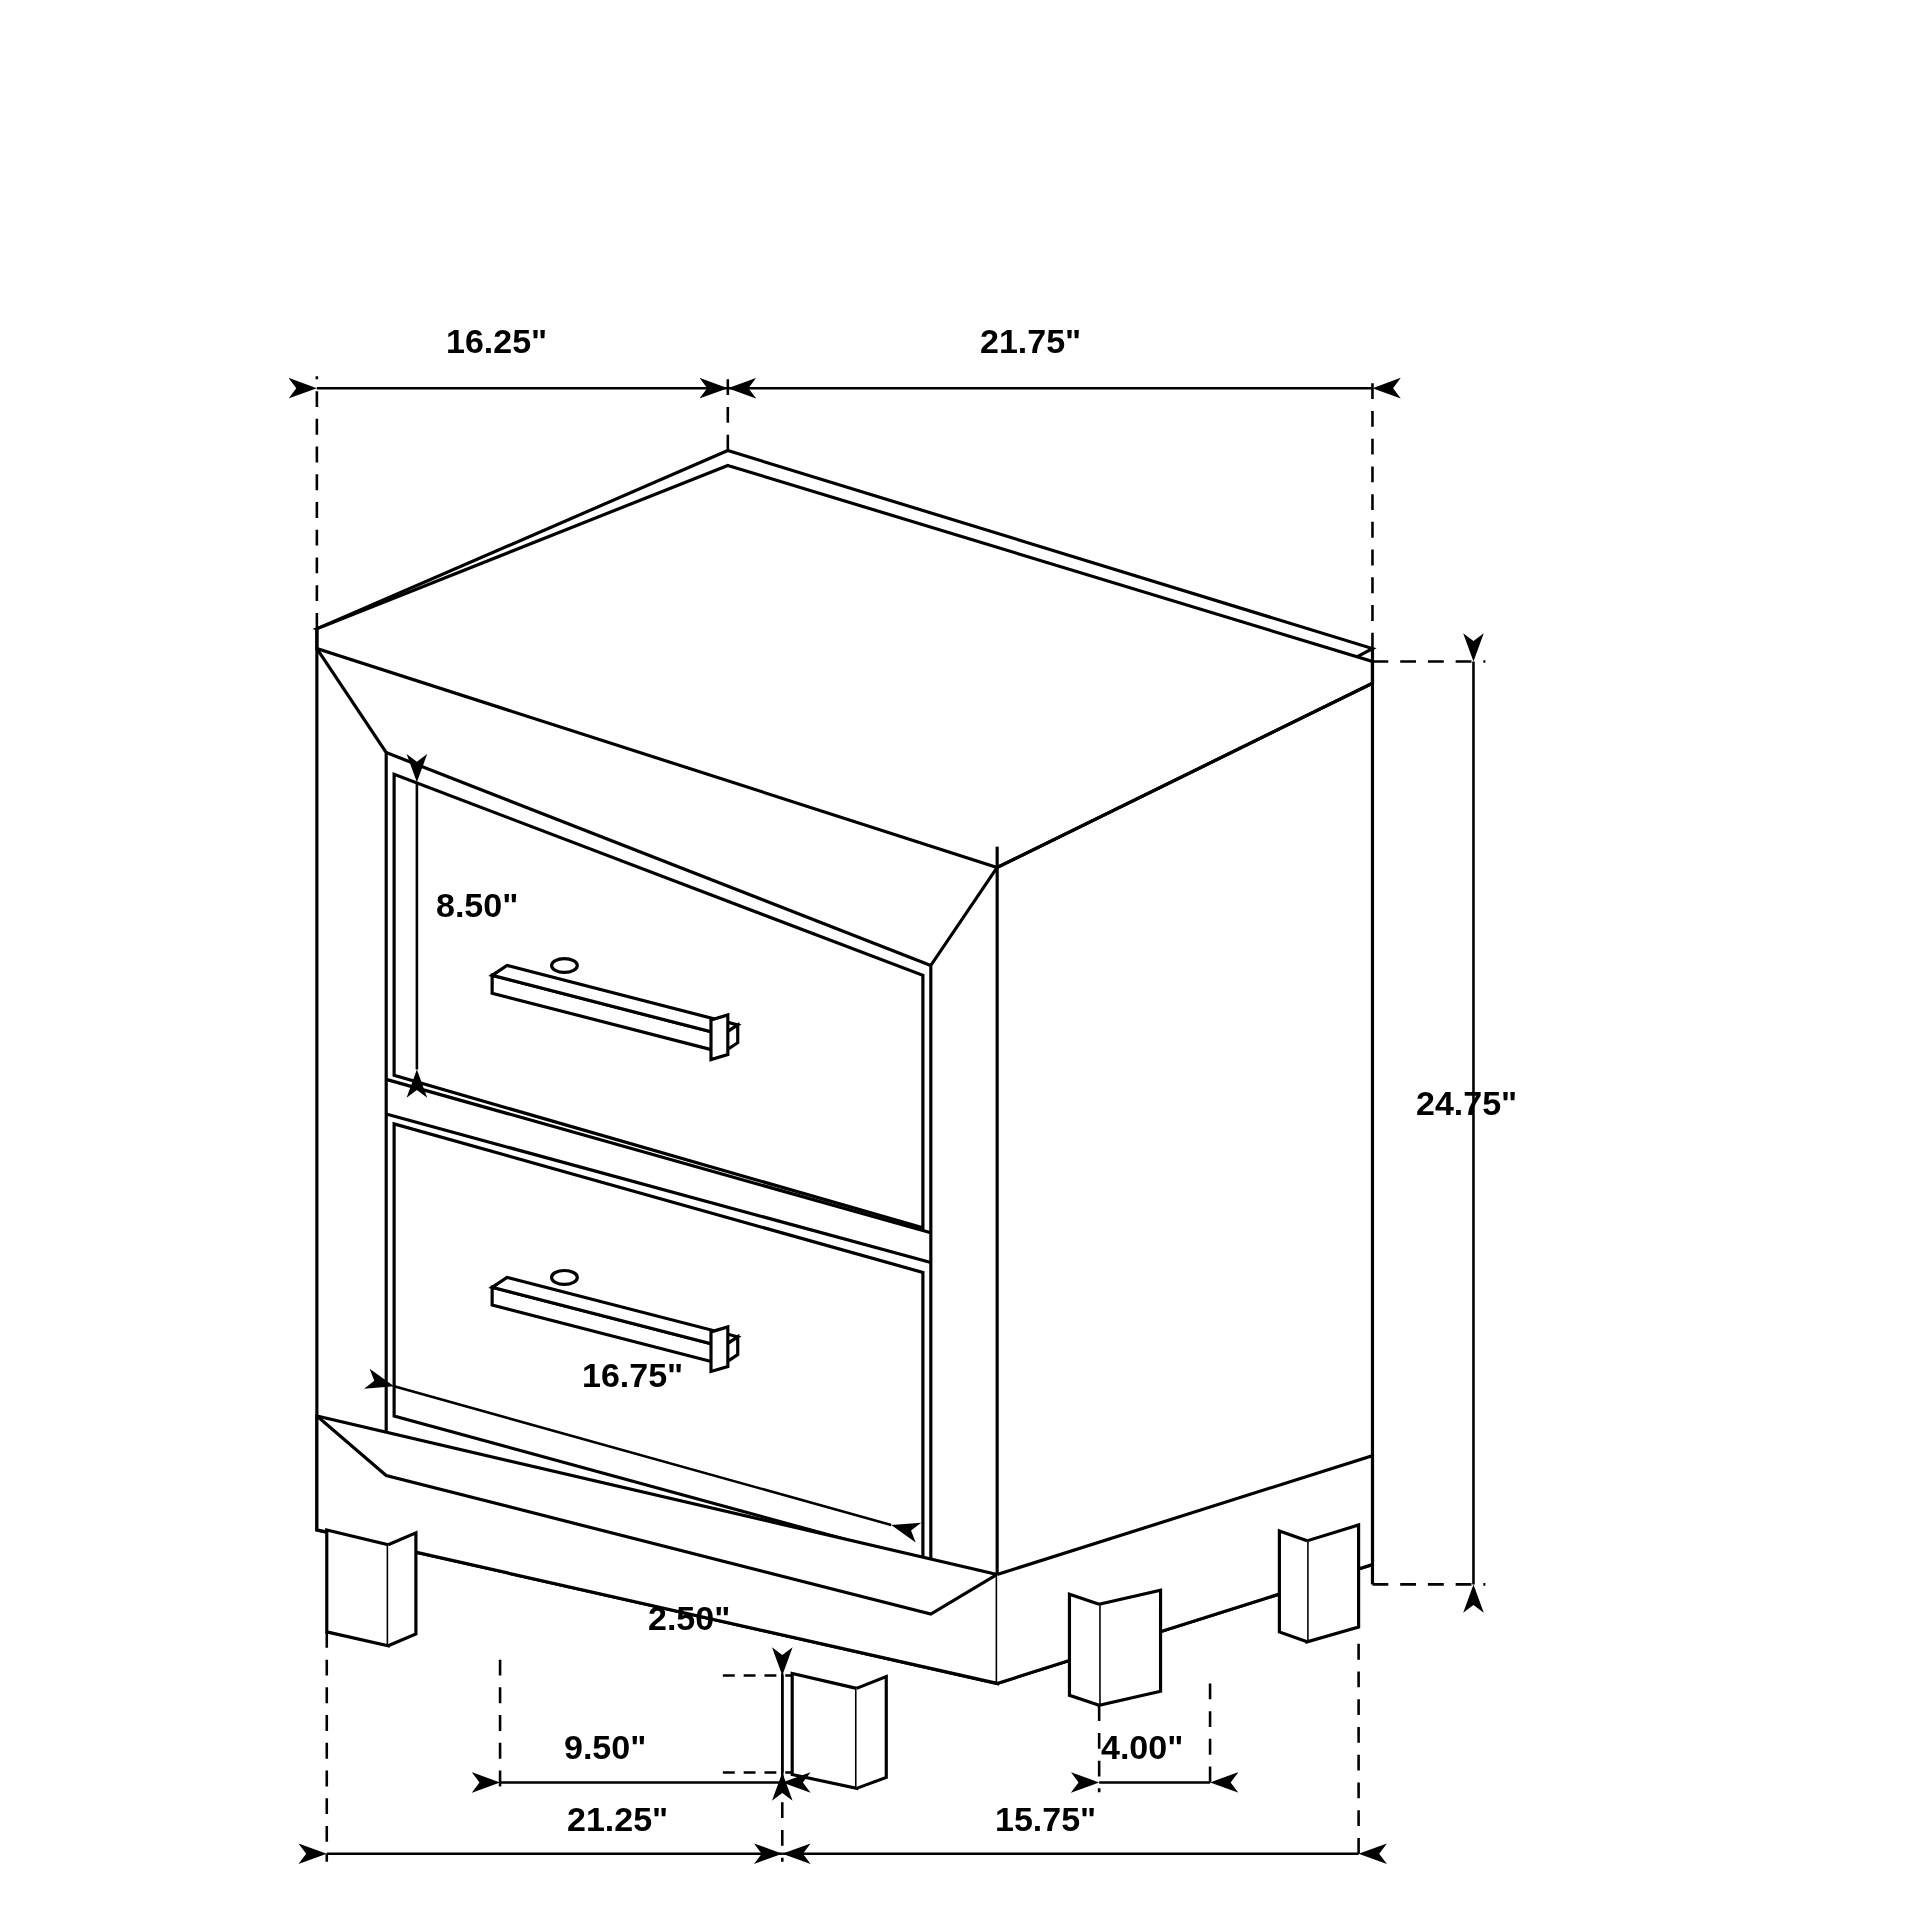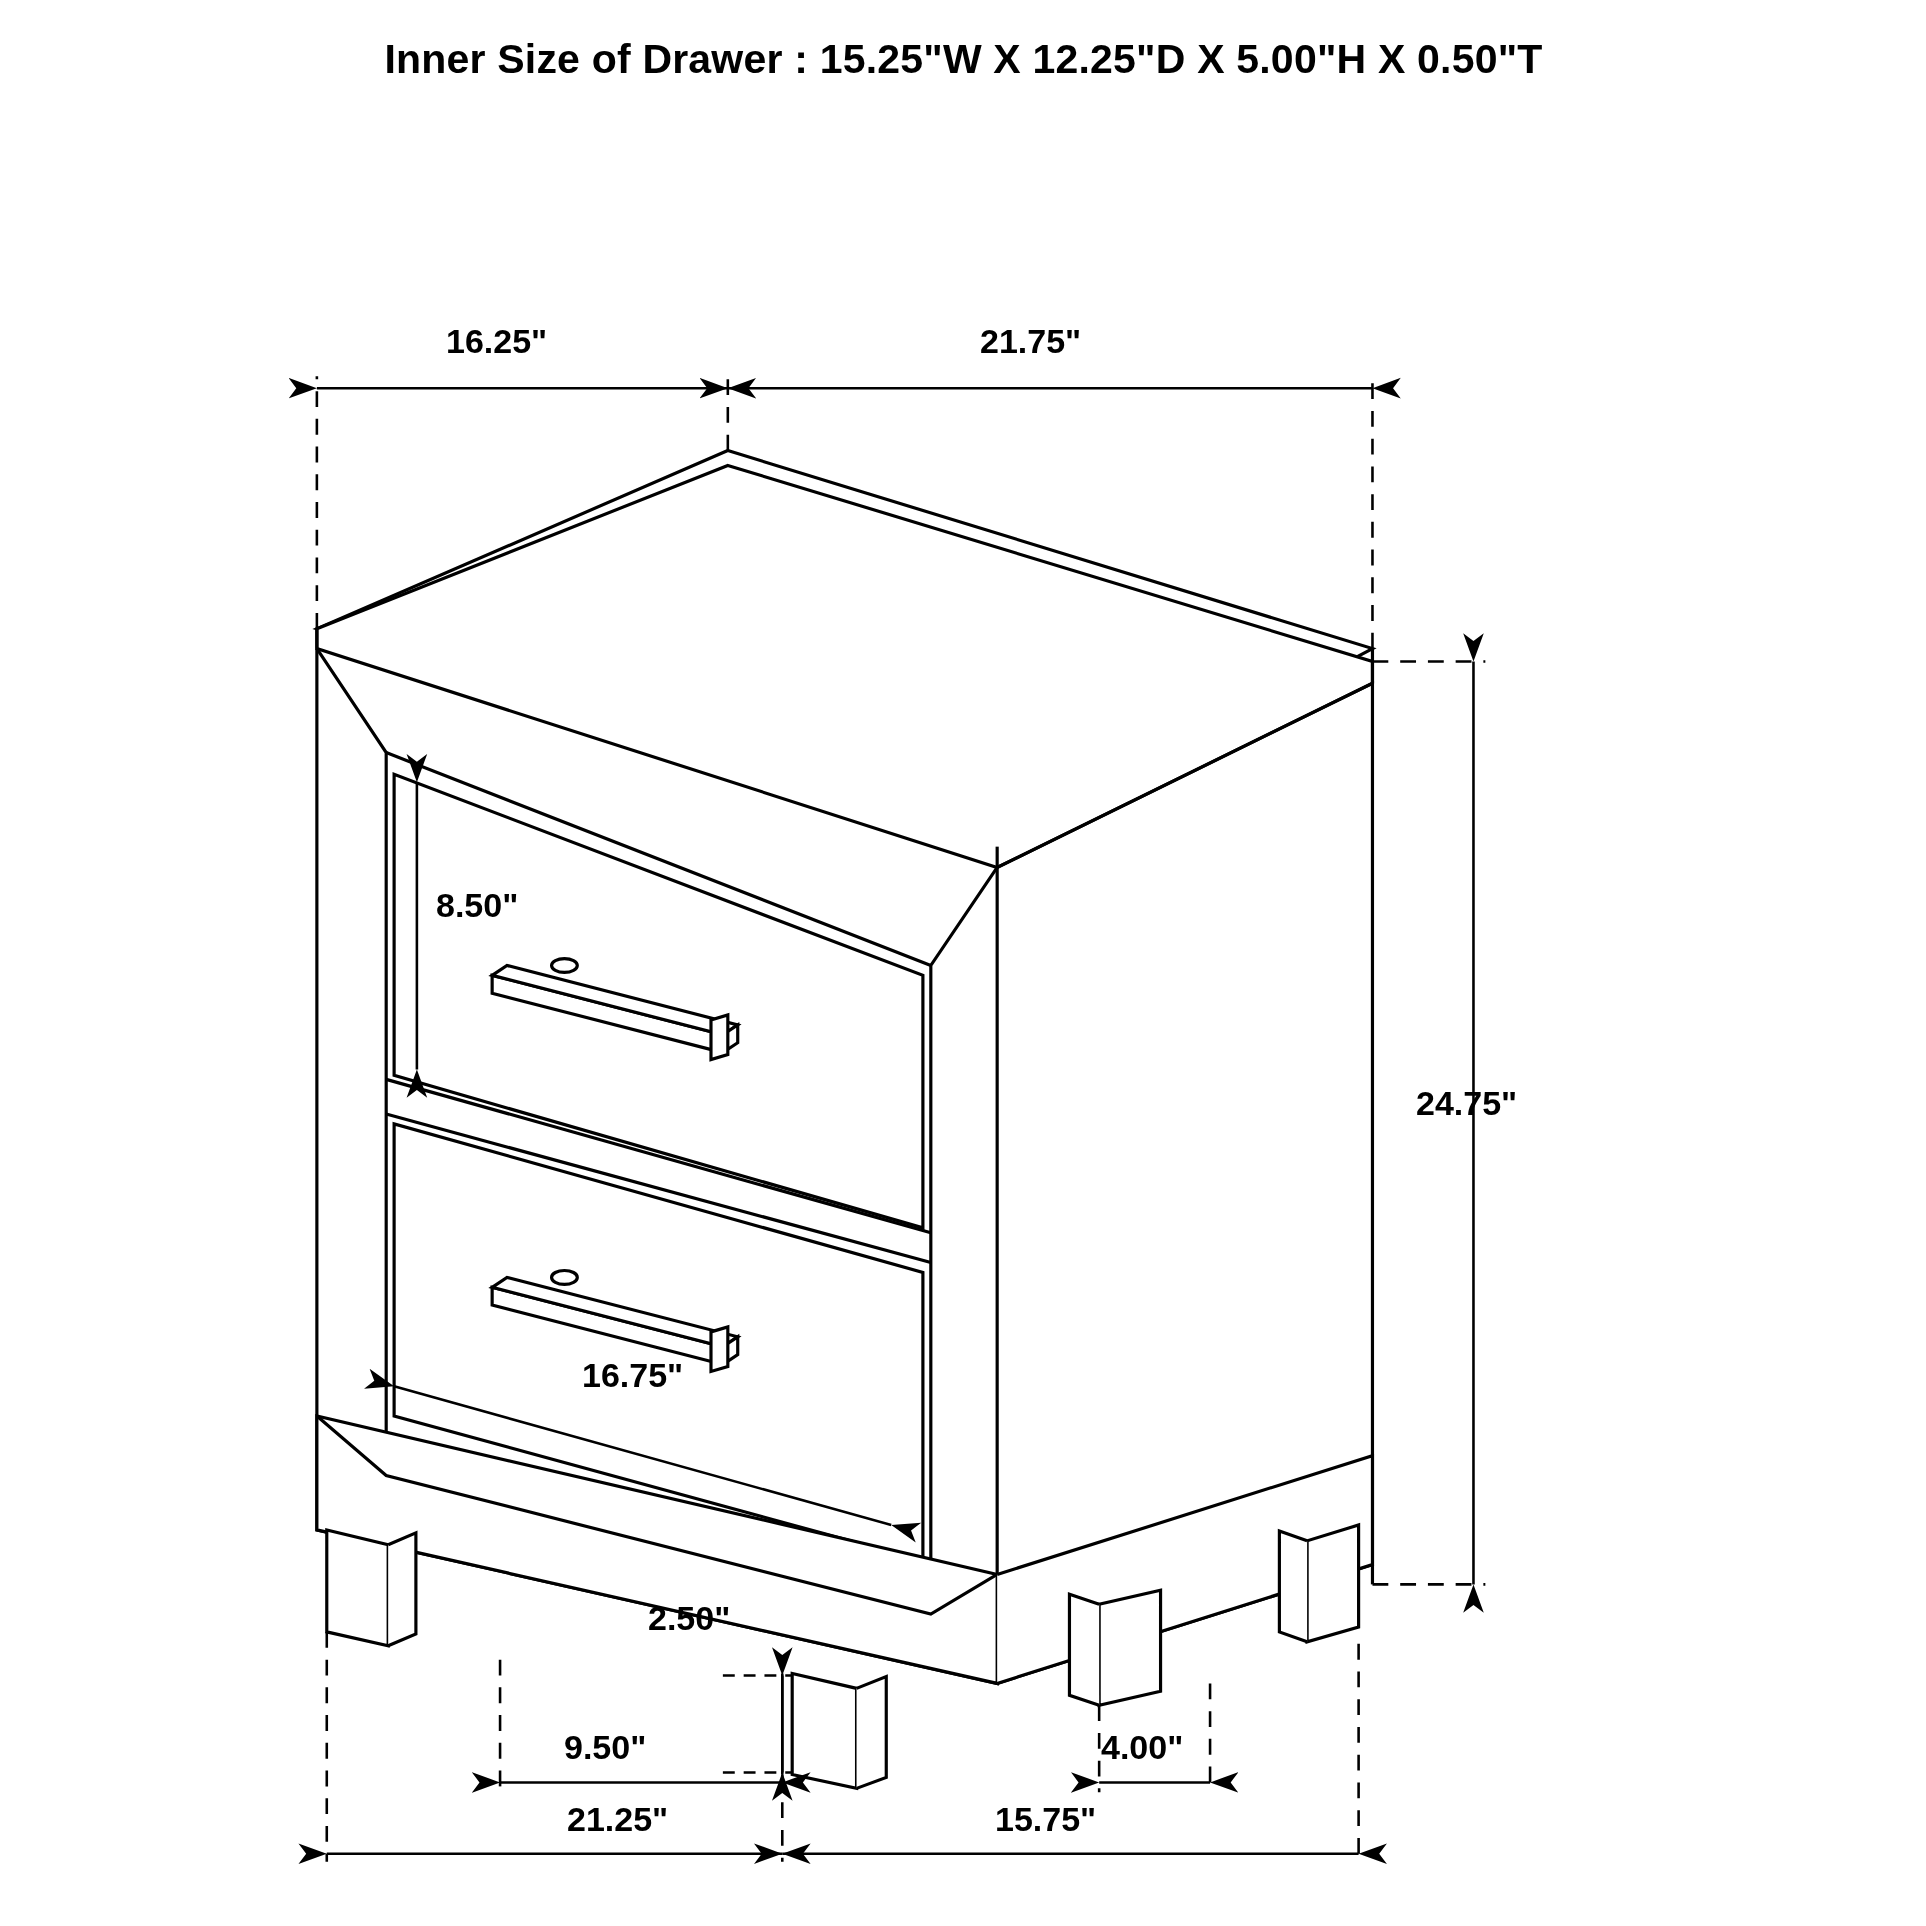--- a/index.html
+++ b/index.html
@@ -43,21 +43,20 @@
     font-size: 34px;
     font-weight: bold;
     white-space: nowrap;
   }
 </style>
 </head>
 <body>
 
 <div id="stage">
 
-  <div class="title">Inner Size of Drawer : 15.25"W X 12.25"D X 5.00"H X 0.50"T</div>
 
   <svg class="diagram" viewBox="0 0 1946 1946">
     <defs>
       <marker id="arrS" markerWidth="14" markerHeight="14" refX="11" refY="5" orient="auto" markerUnits="strokeWidth">
         <path d="M11,5 L0,1 L3,5 L0,9 Z" fill="#000"></path>
       </marker>
       <marker id="arrE" markerWidth="14" markerHeight="14" refX="3" refY="5" orient="auto" markerUnits="strokeWidth">
         <path d="M3,5 L14,1 L11,5 L14,9 Z" fill="#000"></path>
       </marker>
     </defs>

